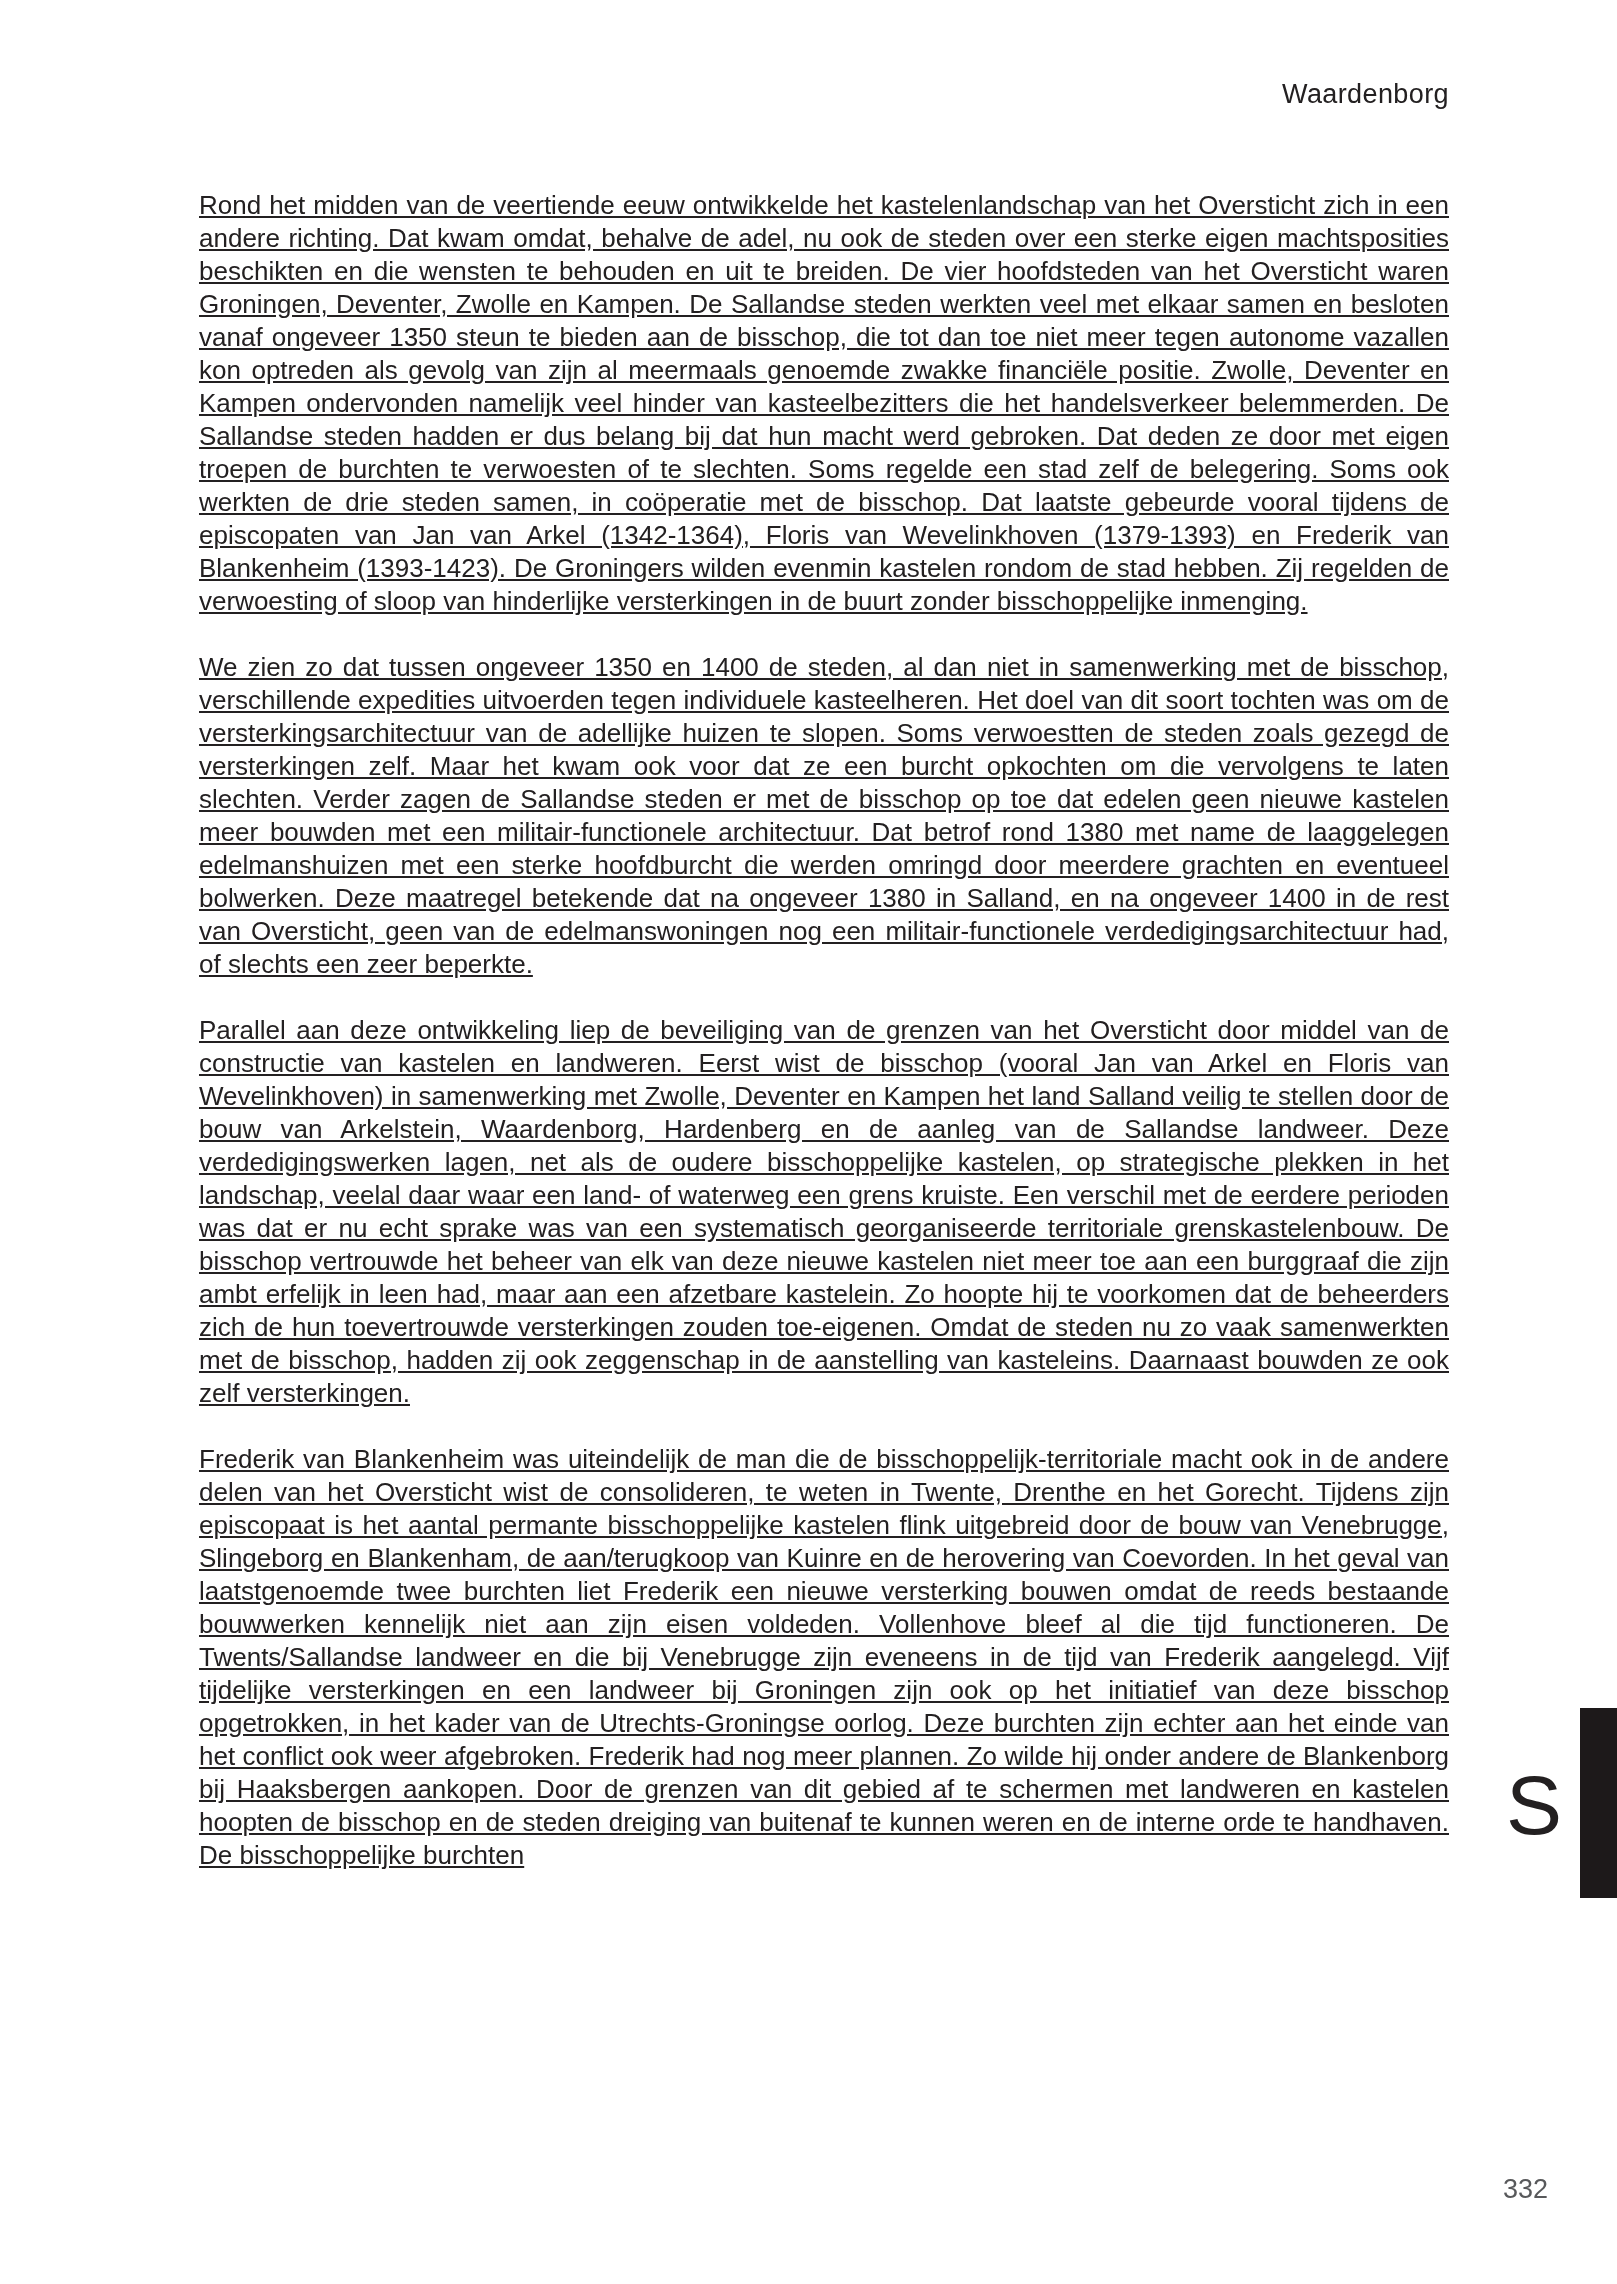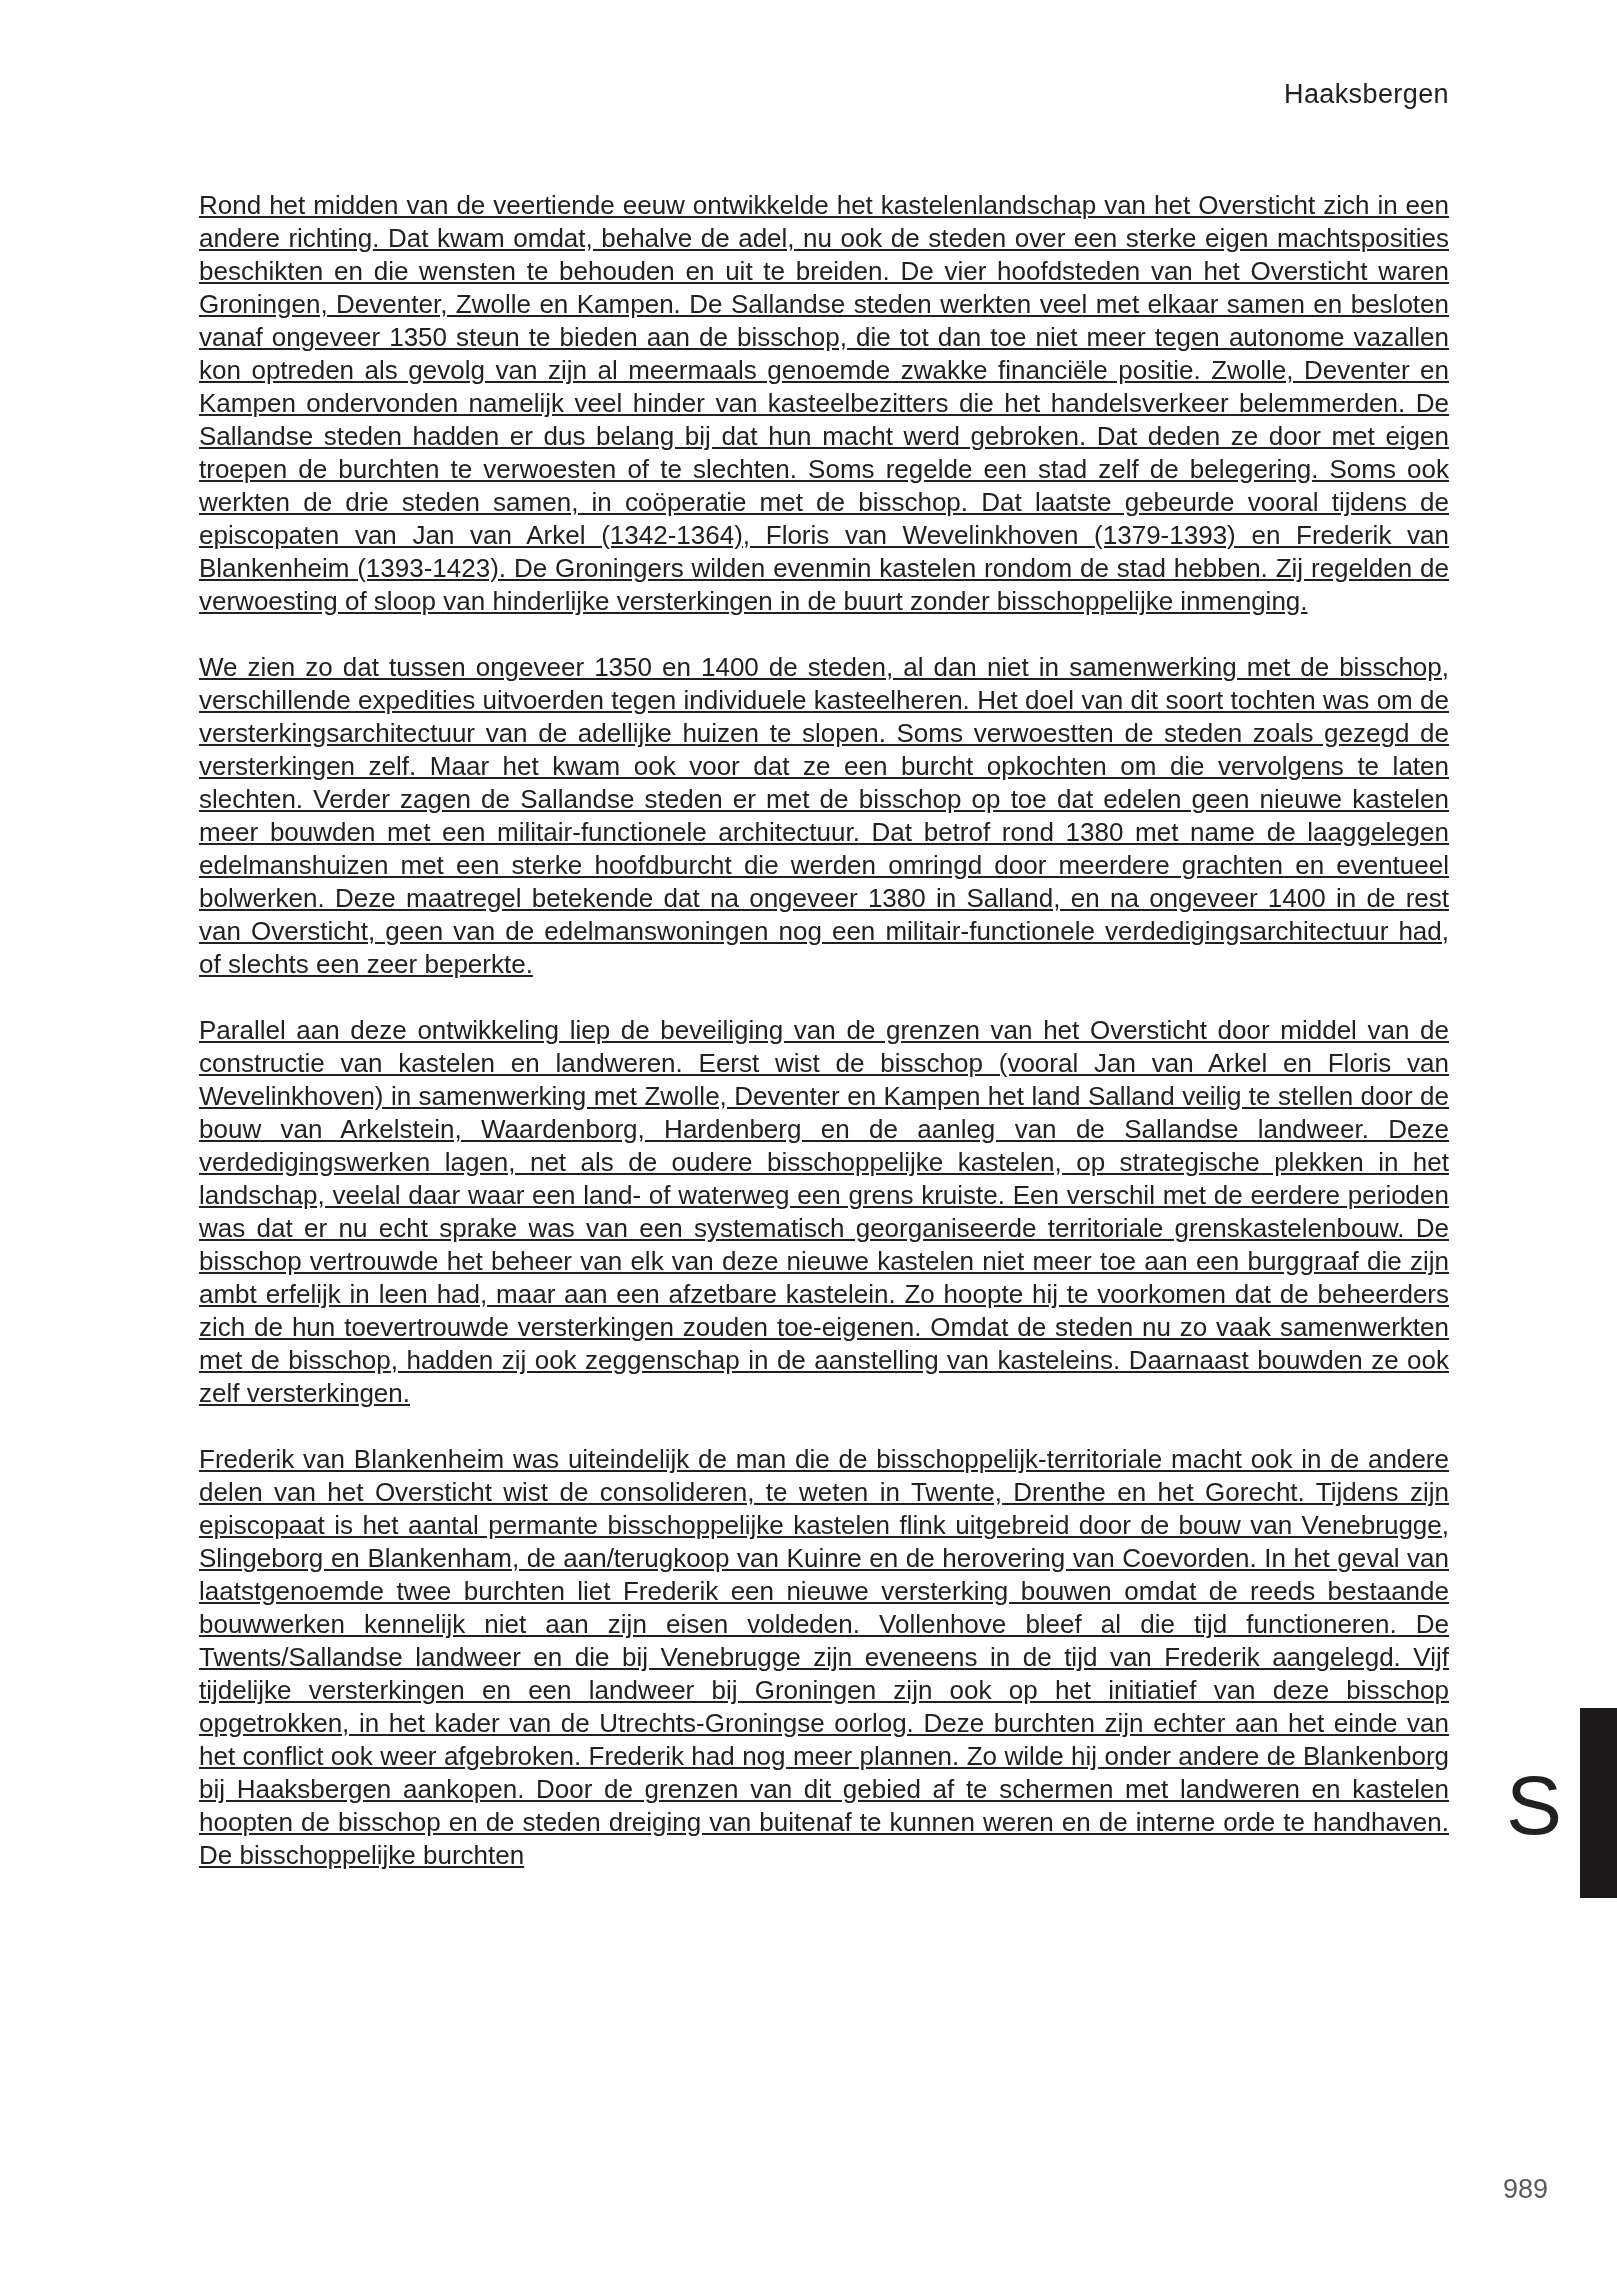--- a/index.html
+++ b/index.html
@@ -65,30 +65,30 @@
     font-size: 27px;
     color: var(--page-number-color, #58595b);
   }
 </style>
 </head>
 <body>
 
 <div class="page">
 
   <div class="running-head">
-    <span>Haaksbergen</span>
+    <span>Waardenborg</span>
   </div>
 
   <main class="body-text">
     <p>Rond het midden van de veertiende eeuw ontwikkelde het kastelenlandschap van het Oversticht zich in een andere richting. Dat kwam omdat, behalve de adel, nu ook de steden over een sterke eigen machtsposities beschikten en die wensten te behouden en uit te breiden. De vier hoofdsteden van het Oversticht waren Groningen, Deventer, Zwolle en Kampen. De Sallandse steden werkten veel met elkaar samen en besloten vanaf ongeveer 1350 steun te bieden aan de bisschop, die tot dan toe niet meer tegen autonome vazallen kon optreden als gevolg van zijn al meermaals genoemde zwakke financiële positie. Zwolle, Deventer en Kampen ondervonden namelijk veel hinder van kasteelbezitters die het handelsverkeer belemmerden. De Sallandse steden hadden er dus belang bij dat hun macht werd gebroken. Dat deden ze door met eigen troepen de burchten te verwoesten of te slechten. Soms regelde een stad zelf de belegering. Soms ook werkten de drie steden samen, in coöperatie met de bisschop. Dat laatste gebeurde vooral tijdens de episcopaten van Jan van Arkel (1342-1364), Floris van Wevelinkhoven (1379-1393) en Frederik van Blankenheim (1393-1423). De Groningers wilden evenmin kastelen rondom de stad hebben. Zij regelden de verwoesting of sloop van hinderlijke versterkingen in de buurt zonder bisschoppelijke inmenging.</p>
     <p>We zien zo dat tussen ongeveer 1350 en 1400 de steden, al dan niet in samenwerking met de bisschop, verschillende expedities uitvoerden tegen individuele kasteelheren. Het doel van dit soort tochten was om de versterkingsarchitectuur van de adellijke huizen te slopen. Soms verwoestten de steden zoals gezegd de versterkingen zelf. Maar het kwam ook voor dat ze een burcht opkochten om die vervolgens te laten slechten. Verder zagen de Sallandse steden er met de bisschop op toe dat edelen geen nieuwe kastelen meer bouwden met een militair-functionele architectuur. Dat betrof rond 1380 met name de laaggelegen edelmanshuizen met een sterke hoofdburcht die werden omringd door meerdere grachten en eventueel bolwerken. Deze maatregel betekende dat na ongeveer 1380 in Salland, en na ongeveer 1400 in de rest van Oversticht, geen van de edelmanswoningen nog een militair-functionele verdedigingsarchitectuur had, of slechts een zeer beperkte.</p>
     <p>Parallel aan deze ontwikkeling liep de beveiliging van de grenzen van het Oversticht door middel van de constructie van kastelen en landweren. Eerst wist de bisschop (vooral Jan van Arkel en Floris van Wevelinkhoven) in samenwerking met Zwolle, Deventer en Kampen het land Salland veilig te stellen door de bouw van Arkelstein, Waardenborg, Hardenberg en de aanleg van de Sallandse landweer. Deze verdedigingswerken lagen, net als de oudere bisschoppelijke kastelen, op strategische plekken in het landschap, veelal daar waar een land- of waterweg een grens kruiste. Een verschil met de eerdere perioden was dat er nu echt sprake was van een systematisch georganiseerde territoriale grenskastelenbouw. De bisschop vertrouwde het beheer van elk van deze nieuwe kastelen niet meer toe aan een burggraaf die zijn ambt erfelijk in leen had, maar aan een afzetbare kastelein. Zo hoopte hij te voorkomen dat de beheerders zich de hun toevertrouwde versterkingen zouden toe-eigenen. Omdat de steden nu zo vaak samenwerkten met de bisschop, hadden zij ook zeggenschap in de aanstelling van kasteleins. Daarnaast bouwden ze ook zelf versterkingen.</p>
     <p>Frederik van Blankenheim was uiteindelijk de man die de bisschoppelijk-territoriale macht ook in de andere delen van het Oversticht wist de consolideren, te weten in Twente, Drenthe en het Gorecht. Tijdens zijn episcopaat is het aantal permante bisschoppelijke kastelen flink uitgebreid door de bouw van Venebrugge, Slingeborg en Blankenham, de aan/terugkoop van Kuinre en de herovering van Coevorden. In het geval van laatstgenoemde twee burchten liet Frederik een nieuwe versterking bouwen omdat de reeds bestaande bouwwerken kennelijk niet aan zijn eisen voldeden. Vollenhove bleef al die tijd functioneren. De Twents/Sallandse landweer en die bij Venebrugge zijn eveneens in de tijd van Frederik aangelegd. Vijf tijdelijke versterkingen en een landweer bij Groningen zijn ook op het initiatief van deze bisschop opgetrokken, in het kader van de Utrechts-Groningse oorlog. Deze burchten zijn echter aan het einde van het conflict ook weer afgebroken. Frederik had nog meer plannen. Zo wilde hij onder andere de Blankenborg bij Haaksbergen aankopen. Door de grenzen van dit gebied af te schermen met landweren en kastelen hoopten de bisschop en de steden dreiging van buitenaf te kunnen weren en de interne orde te handhaven. De bisschoppelijke burchten</p>
   </main>
 
   <span class="thumb-tab-letter">S</span>
 
   <div class="thumb-tab-bar"></div>
 
-  <div class="page-number">989</div>
+  <div class="page-number">332</div>
 
 </div>
 
 
 </body></html>

